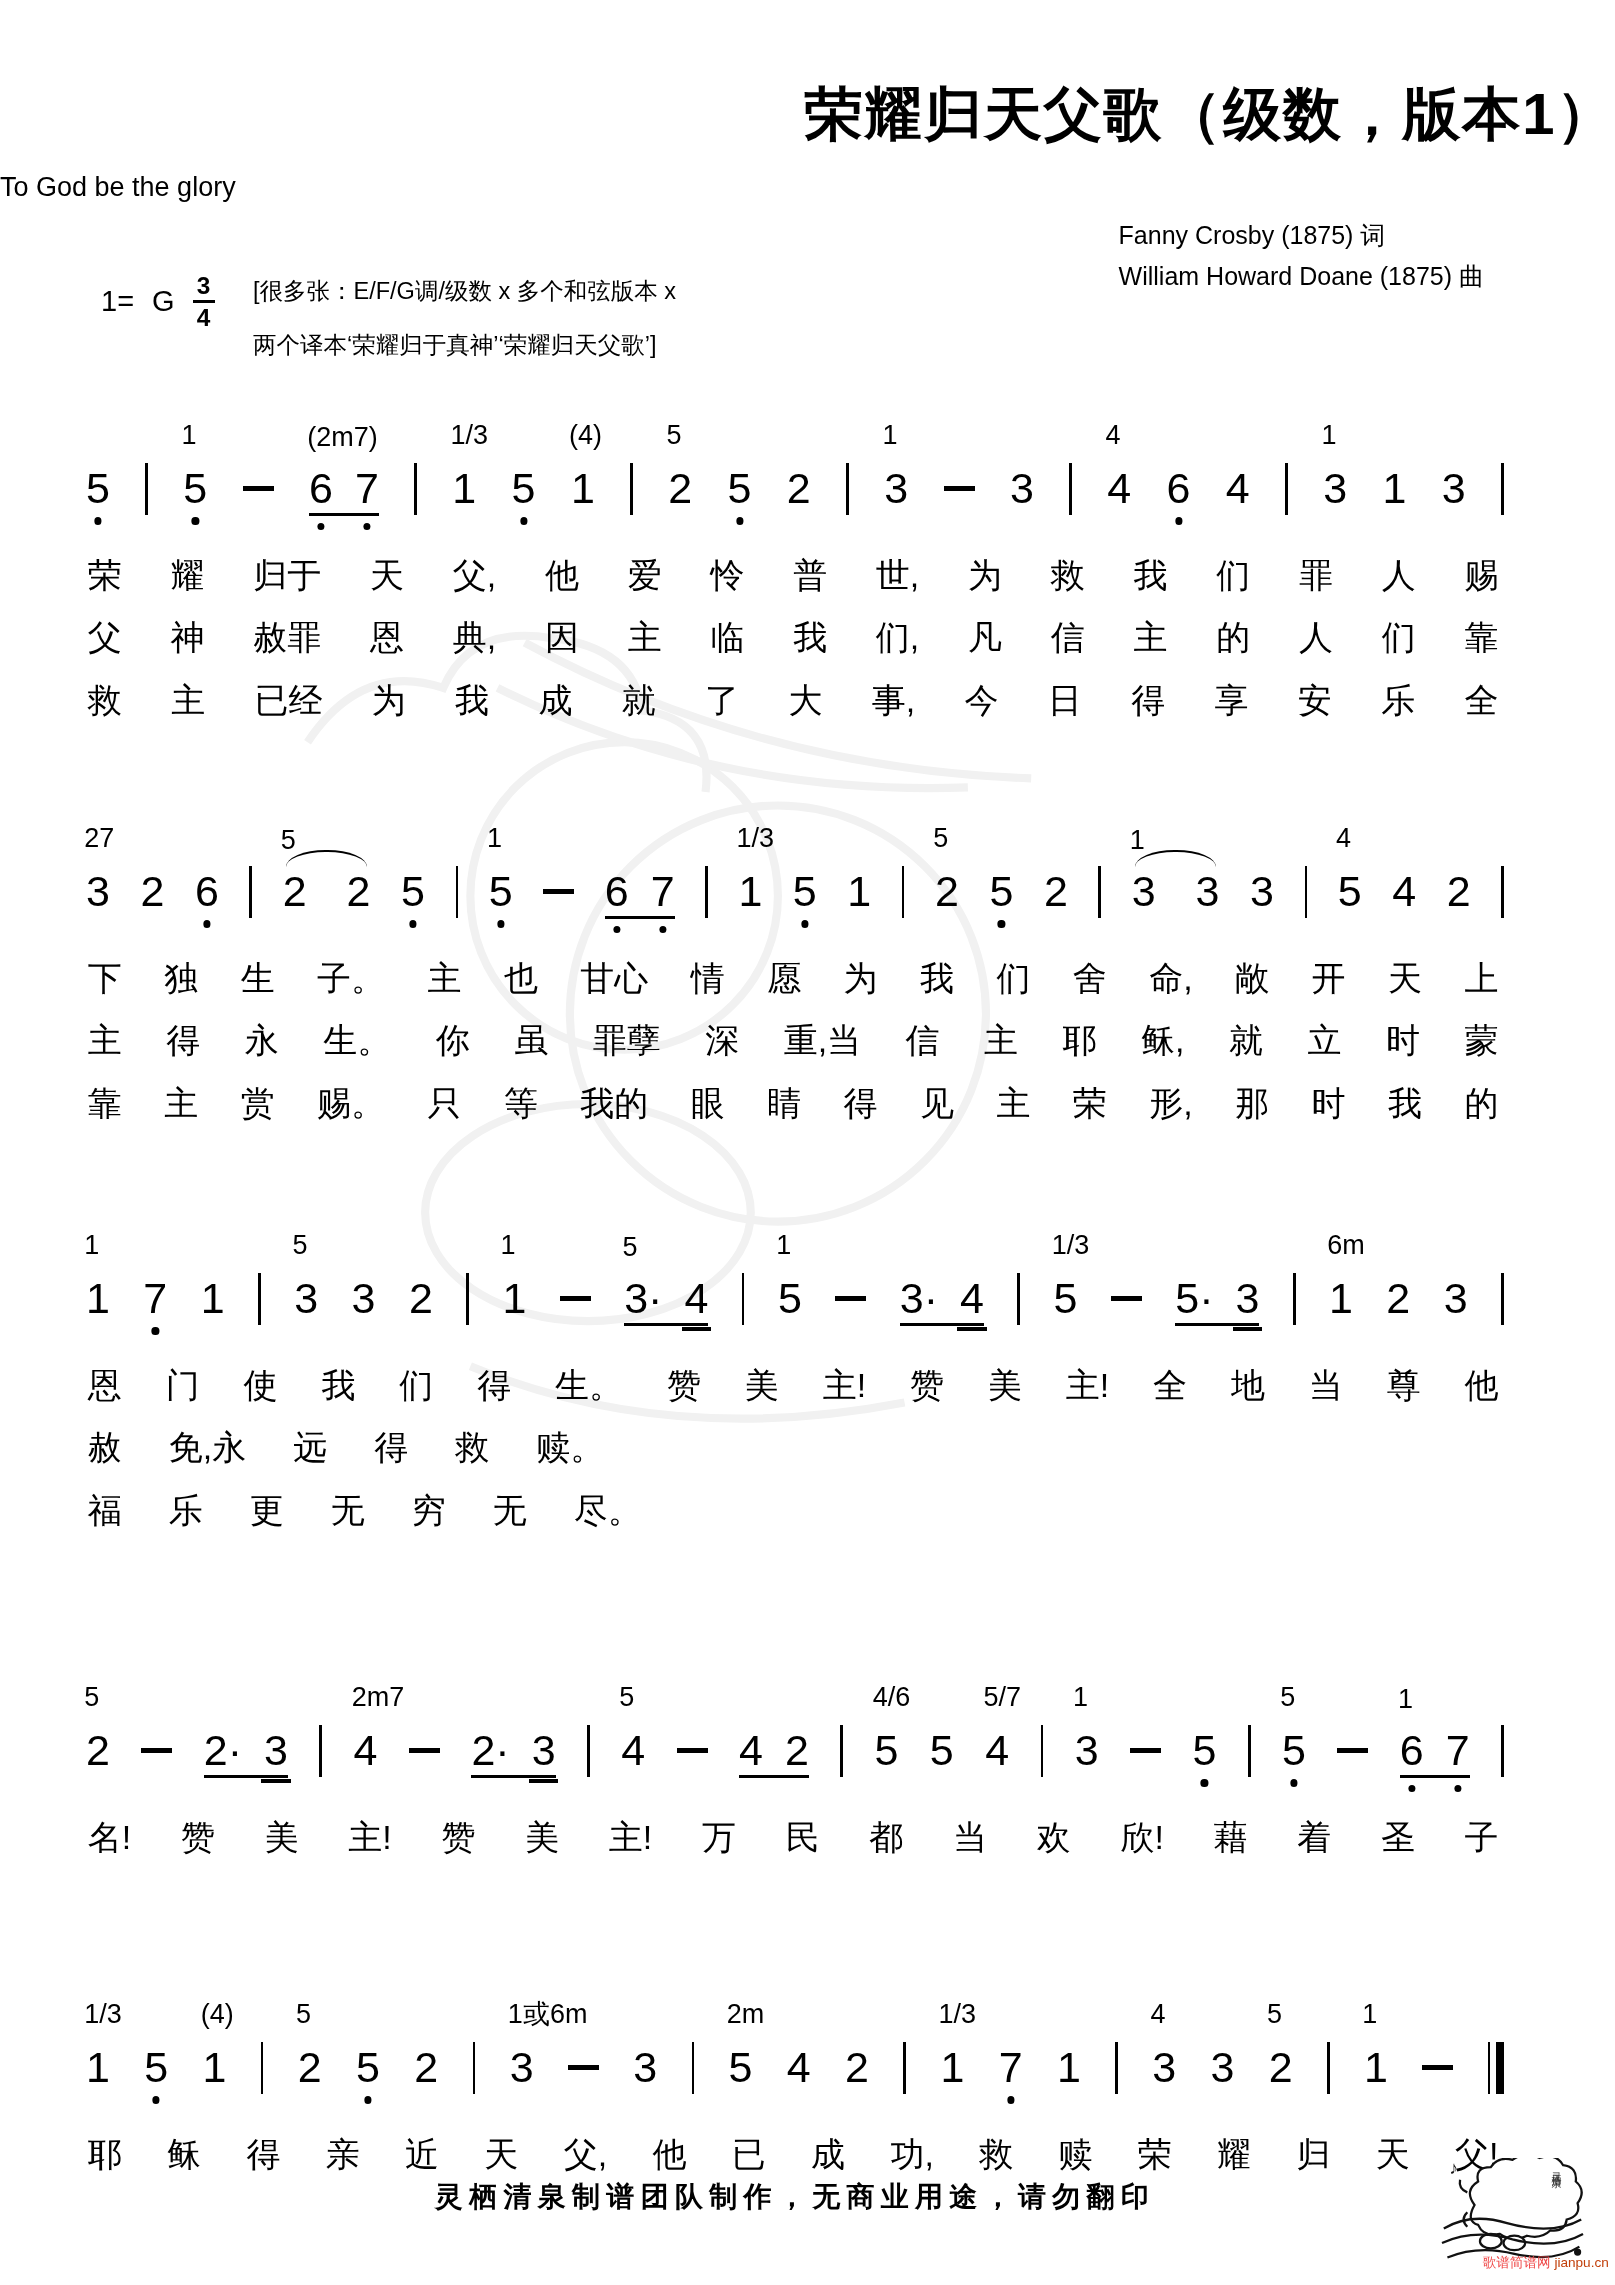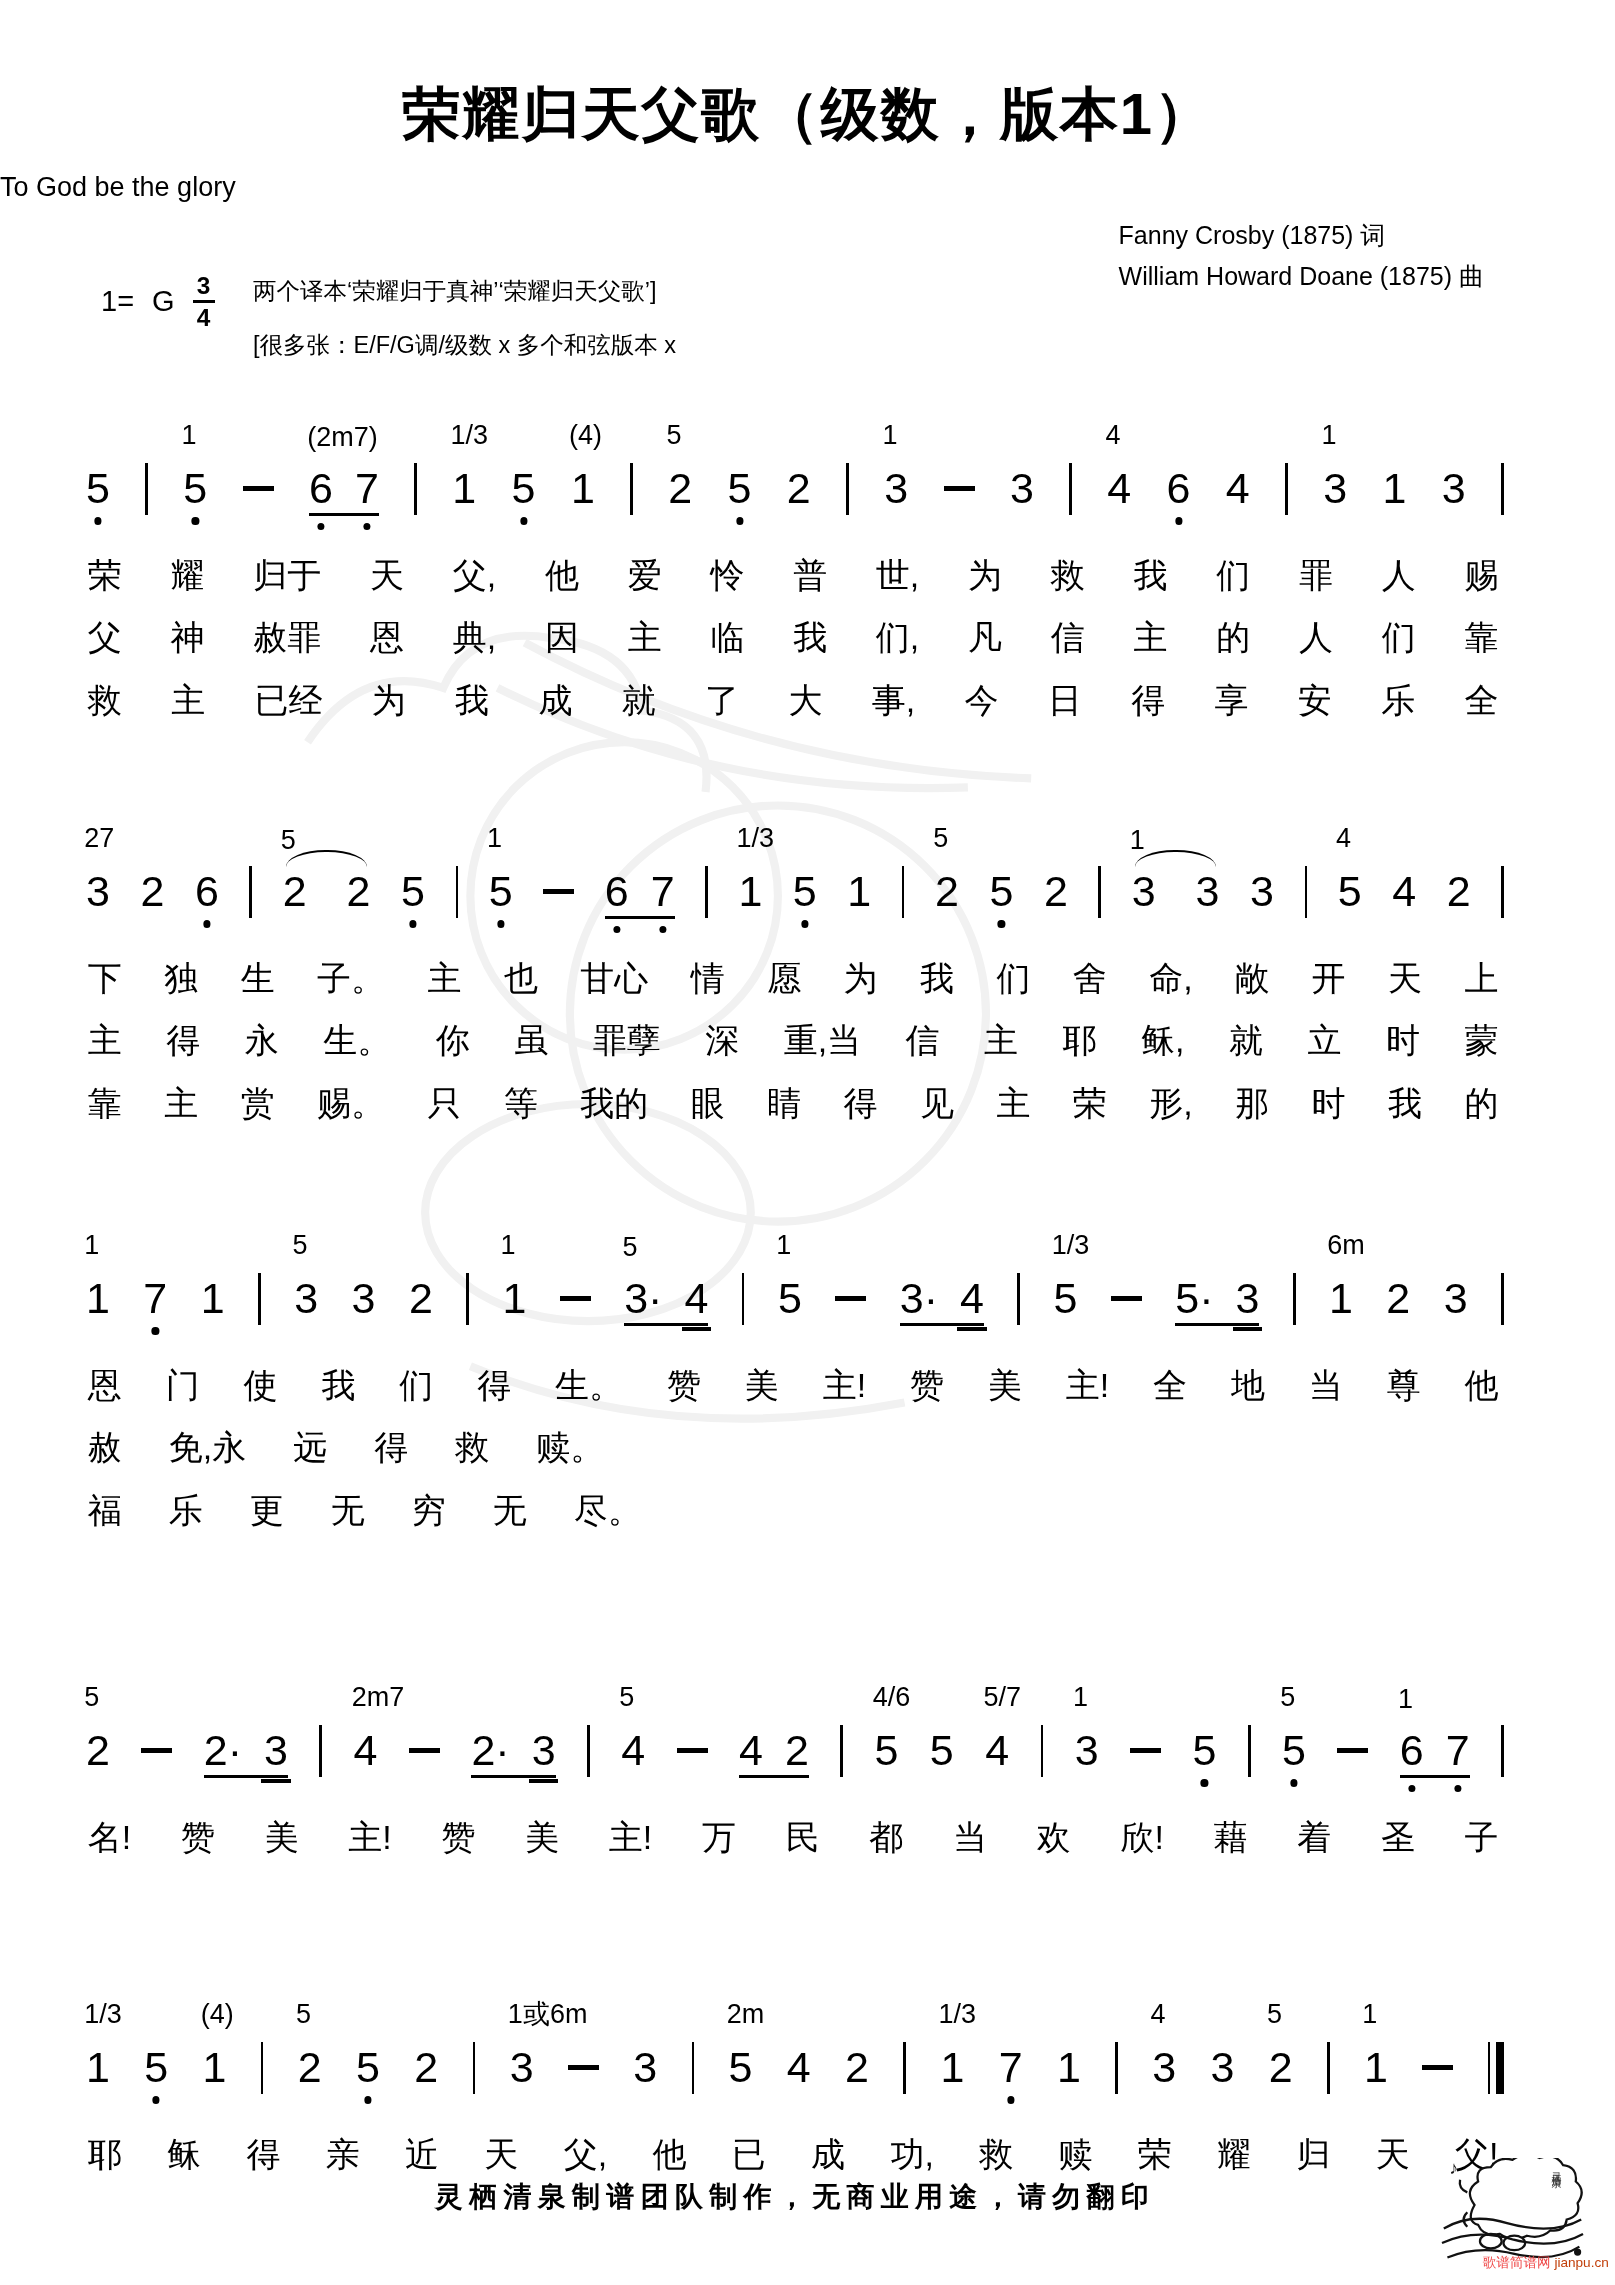--- a/index.html
+++ b/index.html
@@ -1,20 +1,20 @@
 <!DOCTYPE html>
 <html style="font-size:14.5px"><head>
 <meta charset="utf-8">
 <style>
   html,body{margin:0;padding:0;background:#fff;}
   .page{position:relative;width:1616px;height:2285px;background:#fff;color:#000;
         font-family:"Liberation Sans",sans-serif;overflow:hidden;}
 
   
-  .title{position:absolute;top:76px;left:0;width:100%;text-align:center;
+  .title{position:absolute;top:76px;left:0;width:100%;text-align:right;
          font-size:58px;font-weight:bold;letter-spacing:1.8px;}
   .subtitle{position:absolute;top:172px;left:0;width:100%;text-align:left;font-size:27px;}
   .authors{position:absolute;top:215px;right:132px;text-align:left;font-size:25px;line-height:1.65;}
   .keyline{position:absolute;top:273px;left:101px;display:flex;align-items:center;gap:18px;font-size:29px;}
   .frac{display:inline-flex;flex-direction:column;align-items:center;font-size:24.4px;font-weight:bold;line-height:1.05;}
   .fbar{width:22px;height:2.7px;background:#000;margin:1.8px 0;}
   .remark{position:absolute;top:264px;left:253px;font-size:23.5px;line-height:2.3;}
 
   
   .bigmark{position:absolute;left:199px;top:507px;pointer-events:none;}
@@ -87,22 +87,22 @@
   <div class="keyline">
     <span>1=</span>
     <span>G</span>
     <span class="frac">
       <span>3</span>
       <span class="fbar"></span>
       <span>4</span>
     </span>
   </div>
   <div class="remark">
+    <div>[很多张：E/F/G调/级数 x 多个和弦版本 x</div>
     <div>两个译本‘荣耀归于真神’‘荣耀归天父歌’]</div>
-    <div>[很多张：E/F/G调/级数 x 多个和弦版本 x</div>
   </div>
 
   <div class="score">
       <div class="system">
         <div class="tokens">
           <span class="nt lo">5</span>
           <span class="barline"></span>
           <span class="nt lo">5<span class="chord">1</span></span>
           <span class="dash"></span>
           <span class="grp ul">

